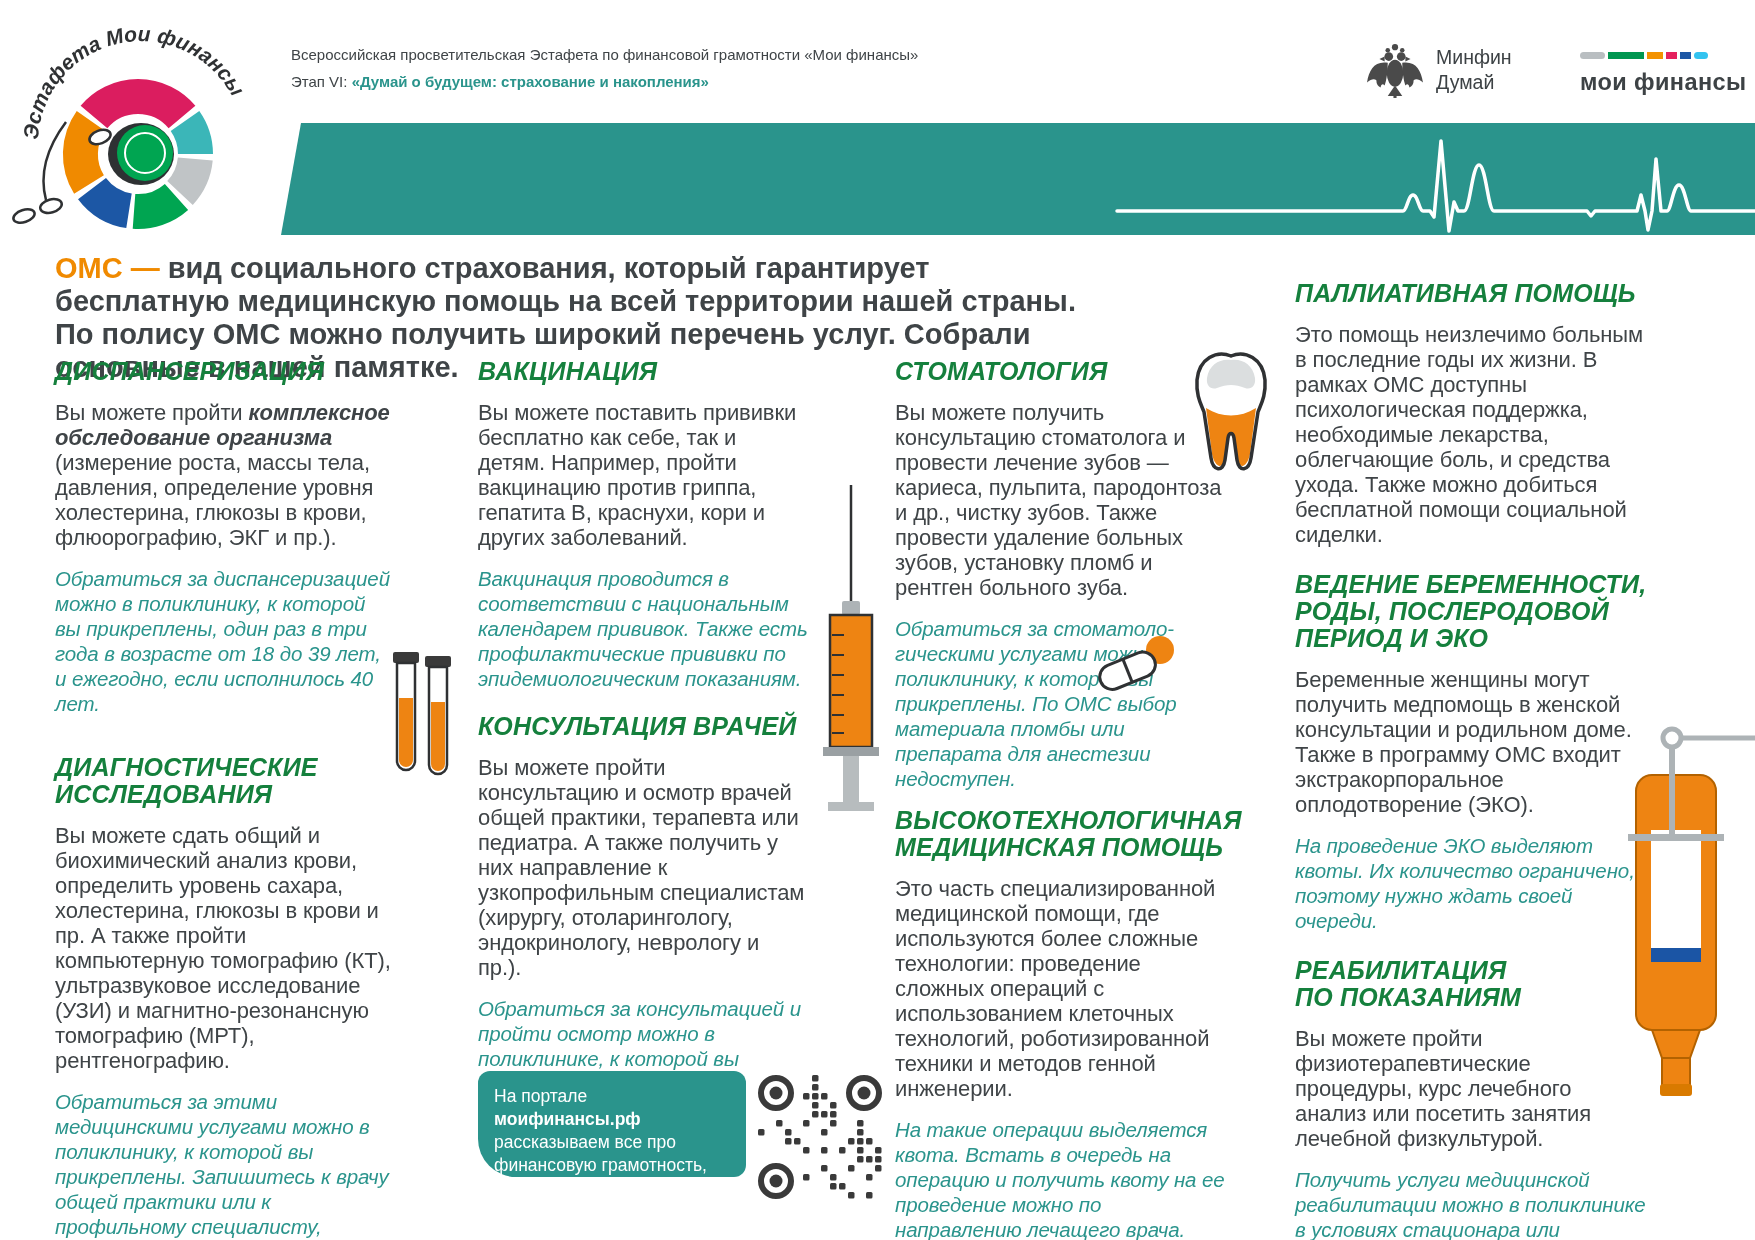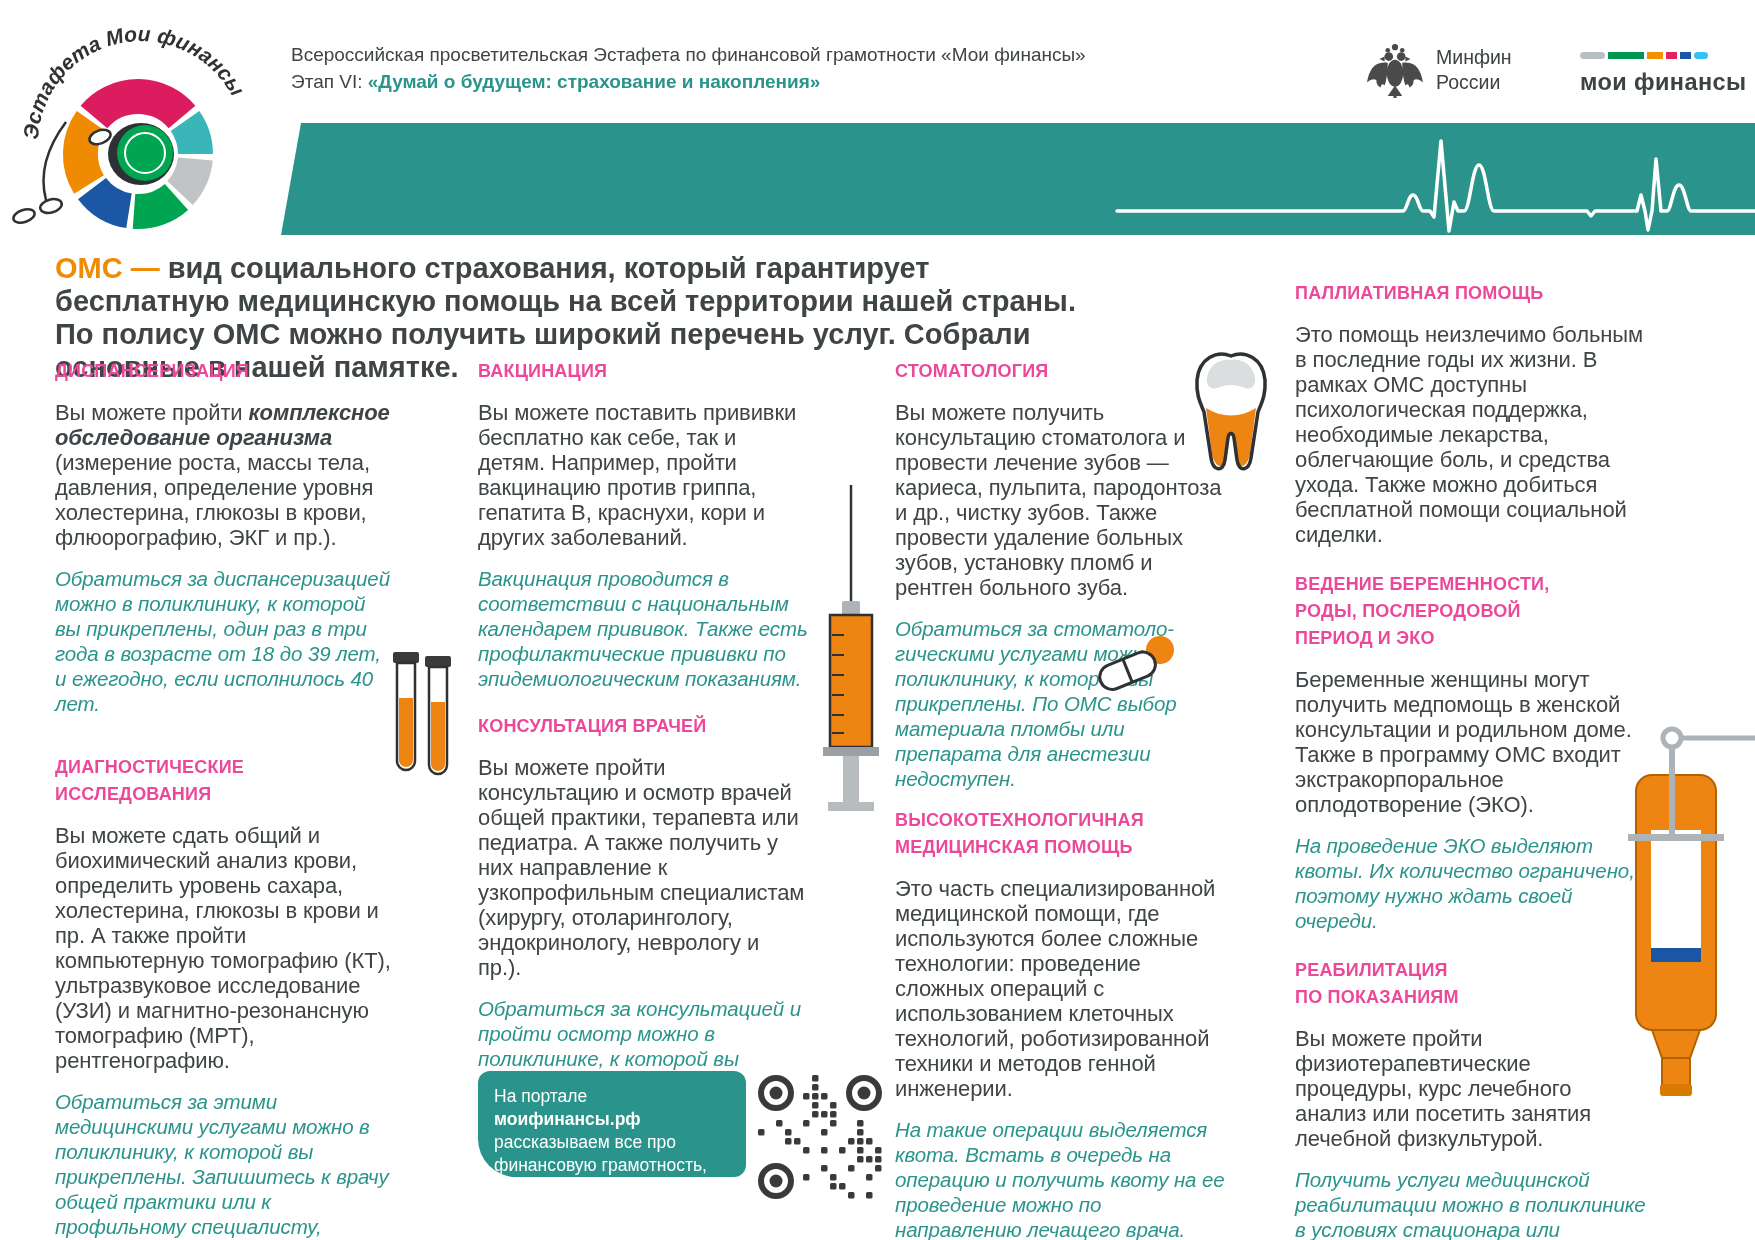--- a/index.html
+++ b/index.html
@@ -2,21 +2,21 @@
 <html><head>
 <meta charset="utf-8">
 <style>
   html,body{margin:0;padding:0;background:#fff;}
   .page{position:relative;width:1755px;height:1240px;background:#fff;overflow:hidden;
         font-family:"Liberation Sans","DejaVu Sans",sans-serif;color:#3F4447;}
   svg{display:block;}
   .abs{position:absolute;}
 
   
-  .hdr-text{position:absolute;left:291px;top:41px;font-size:19px;line-height:27px;color:#3F4447;}
+  .hdr-text{position:absolute;left:291px;top:41px;font-size:15px;line-height:27px;color:#3F4447;}
   .hdr-line2 .accent{color:#2A948C;font-weight:700;}
   .hdr-text span{white-space:pre-wrap;}
   .minfin{position:absolute;left:1366px;top:42px;display:flex;align-items:center;gap:12px;}
   .minfin-label{font-size:19.5px;line-height:25px;color:#3d4245;}
   .moifin{position:absolute;left:1580px;top:52px;text-align:right;}
   .moifin-label{margin-top:9px;font-size:23.5px;font-weight:700;color:#3d4245;letter-spacing:.4px;}
 
   
   .banner{position:absolute;left:281px;top:123px;width:1474px;height:112px;background:#2A948C;
           clip-path:polygon(20px 0,100% 0,100% 100%,0 100%);}
@@ -35,21 +35,21 @@
   
   .col{position:absolute;}
   #col-1{left:55px;top:358px;width:336px;}
   #col-2{left:478px;top:358px;width:330px;}
   #col-3{left:895px;top:358px;width:332px;}
   #col-4{left:1295px;top:280px;width:352px;}
   .sec{margin:0 0 38px 0;}
   #col-2 .sec{margin-bottom:22px;}
   #col-3 .sec{margin-bottom:16px;}
   #col-4 .sec{margin-bottom:24px;}
-  .sec h2{margin:0 0 10px 0;font-size:18px;line-height:27px;font-weight:800;color:#ec4899;letter-spacing:.2px;}
+  .sec h2{margin:0 0 10px 0;font-size:25px;line-height:27px;font-weight:800;color:#15803d;letter-spacing:.2px;font-style:italic;}
   .sec-body{margin:15px 0 16px 0;font-size:22px;line-height:25px;color:#3F4447;letter-spacing:-.1px;}
   .sec-body b{font-weight:700;font-style:italic;}
   .sec-note{margin:0;font-size:20.5px;line-height:25px;color:#2A948C;font-style:italic;font-weight:500;letter-spacing:-.1px;}
 
   
   .portal{position:absolute;left:478px;top:1071px;width:268px;height:106px;box-sizing:border-box;
           background:#2A948C;color:#fff;border-radius:12px 12px 12px 38px;padding:14px 14px 12px 16px;
           font-size:17.5px;line-height:23px;}
   .portal span,.portal b{white-space:pre-wrap;}
 </style>
@@ -106,21 +106,21 @@
           <path d="M38,14 l5,2.4 -5,2.4 z"></path>
         <ellipse cx="28" cy="30" rx="8" ry="13"></ellipse>
         <path d="M21,20 C8,18 3,27 1,39 Q7,34 10,37 Q10,42 14,44 Q15,39 18,42 Q21,33 21,20 Z"></path>
         <path d="M35,20 C48,18 53,27 55,39 Q49,34 46,37 Q46,42 42,44 Q41,39 38,42 Q35,33 35,20 Z"></path>
         <path d="M28,42 l-7,10 h14 z"></path>
         <rect x="26.5" y="49" width="3" height="5"></rect>
       </g>
     </svg>
     <div class="minfin-label">
       <span>Минфин</span><br>
-      <span>России</span>
+      <span>Думай</span>
     </div>
   </div>
 
   <div class="moifin">
     <svg width="128" height="8" viewBox="0 0 128 8">
       <rect x="0" y="0" width="25" height="7" rx="3.5" fill="#B9BEC1"></rect>
       <rect x="28" y="0" width="36" height="7" fill="#009650"></rect>
       <rect x="67" y="0" width="16" height="7" fill="#F39200"></rect>
       <rect x="86" y="0" width="11" height="7" fill="#E5215E"></rect>
       <rect x="100" y="0" width="11" height="7" fill="#1C57A5"></rect>

